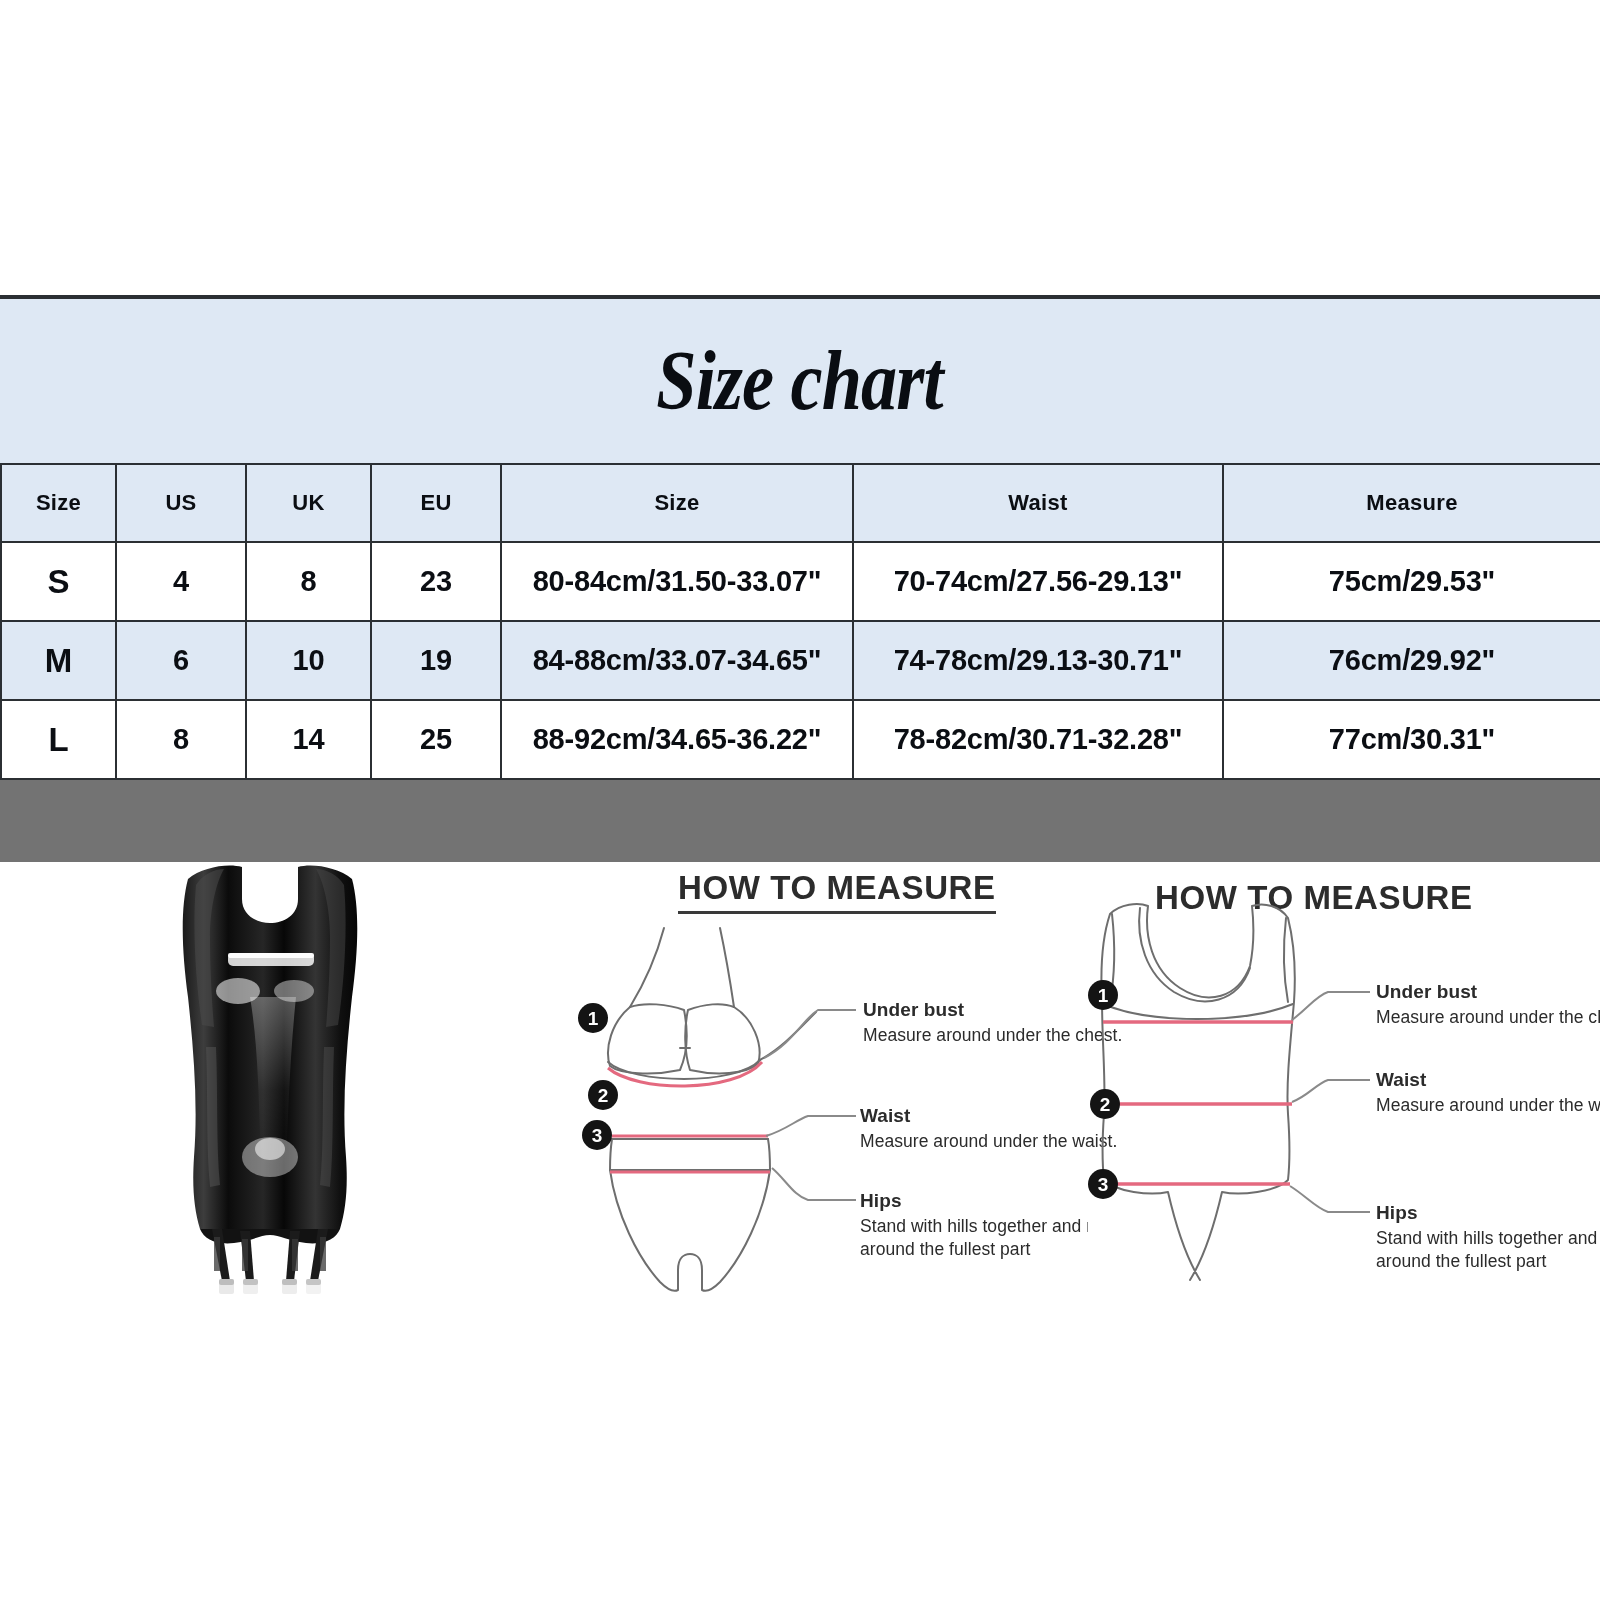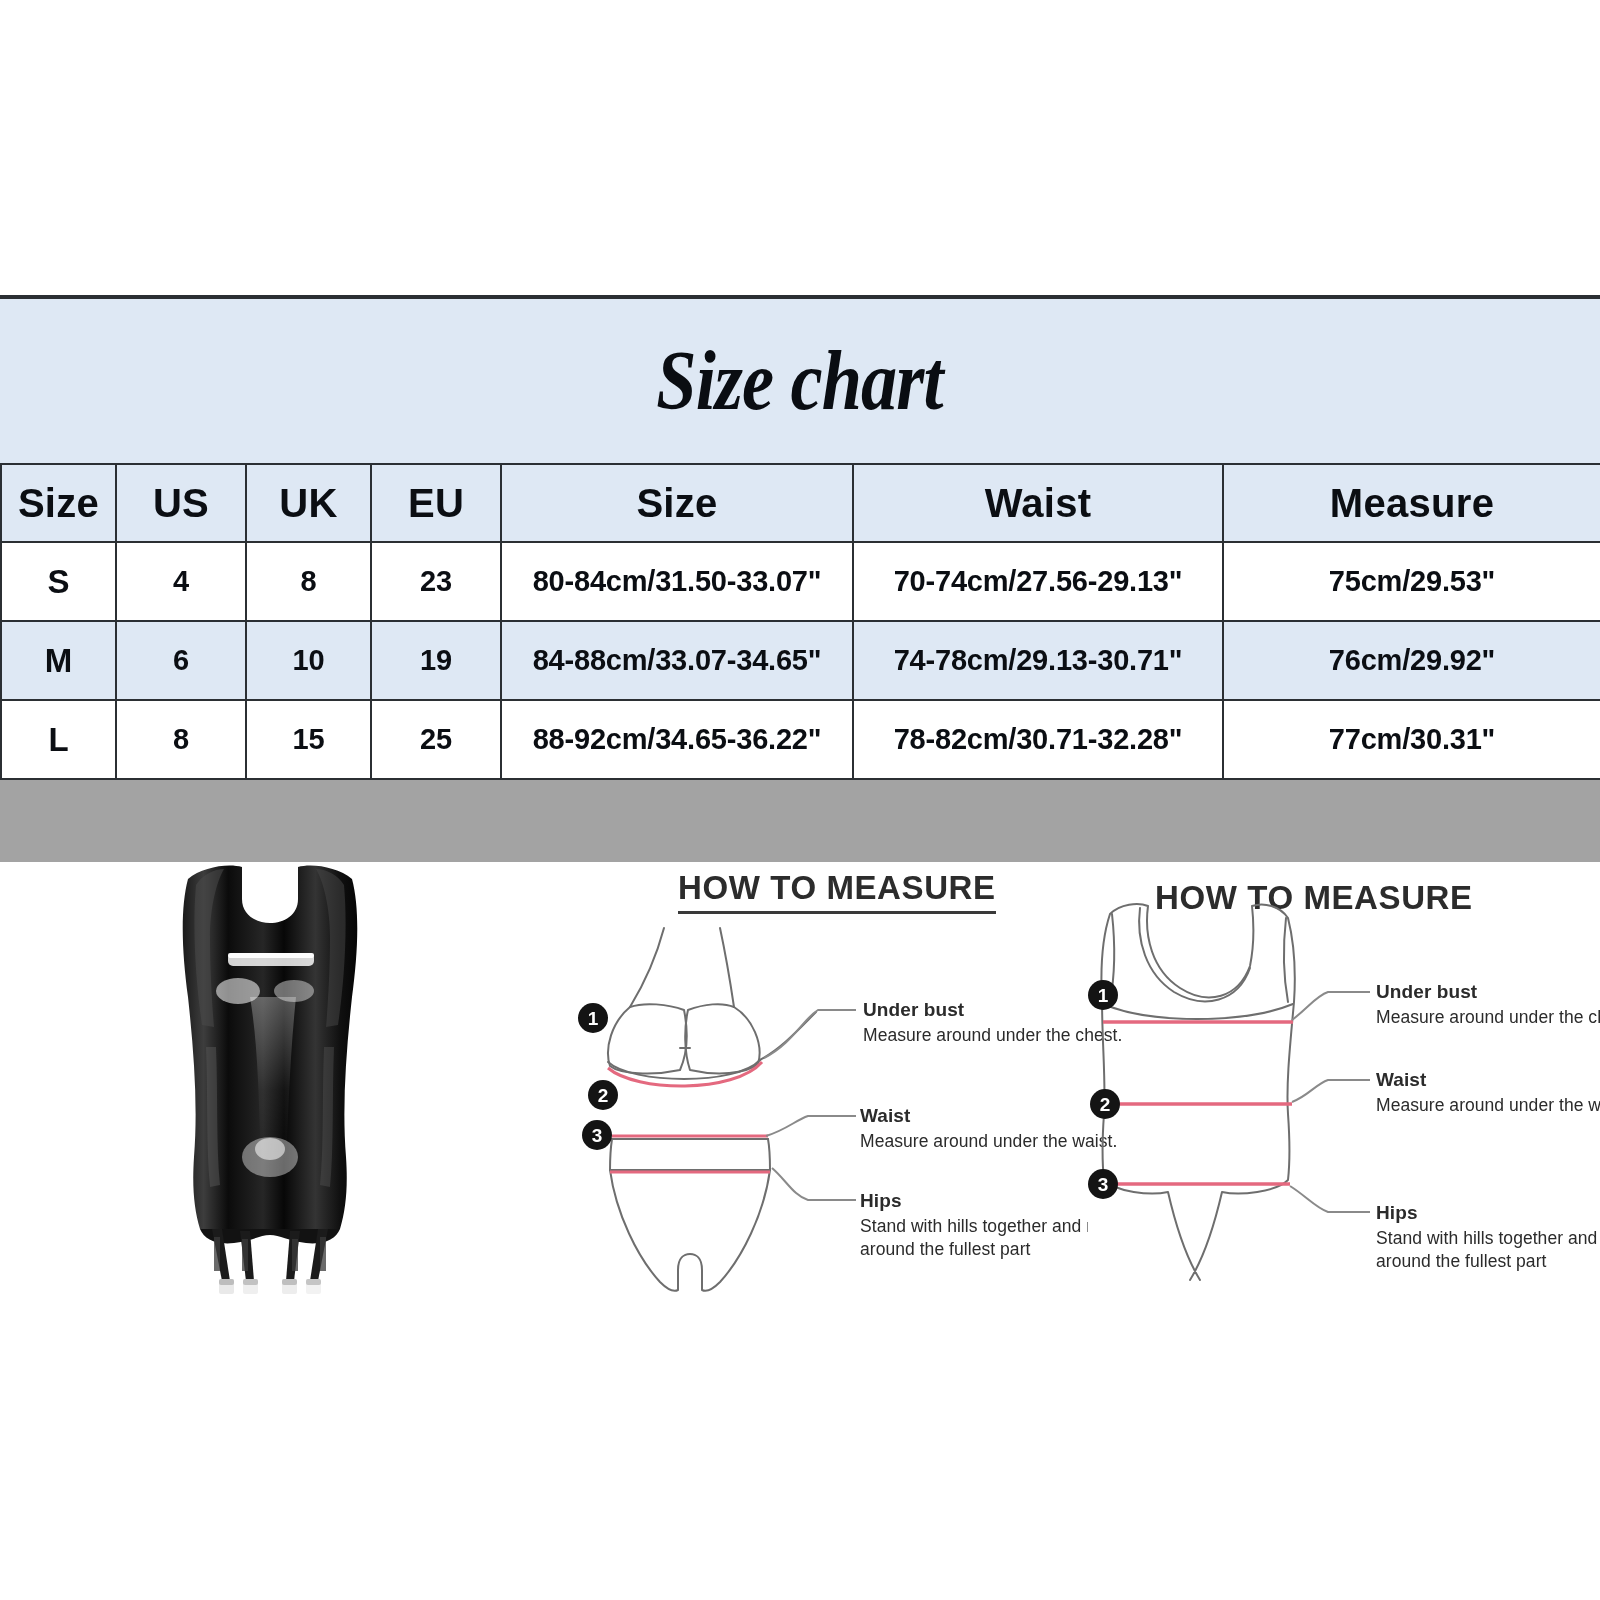--- a/index.html
+++ b/index.html
@@ -10,21 +10,21 @@
     overflow:hidden;
   }
 
   #root { position:relative; width:1600px; height:1600px; background:#fff; }
 
   
   .card {
     position:absolute;
     left:0; top:295px;
     width:1600px; height:1018px;
-    background:#a3a3a3;
+    background:#737373;
     border-top:4px solid #2b2f33;
     border-bottom:4px solid #2b2f33;
   }
 
   
   .title-band {
     position:absolute; left:0; top:0;
     width:1600px; height:164px;
     background:#dee8f4;
     display:flex; align-items:center; justify-content:center;
@@ -59,21 +59,21 @@
     border:2px solid #2b2f33;
     text-align:center;
     vertical-align:middle;
     color:#0b0e13;
     font-weight:700;
     white-space:nowrap;
   }
   .tbl th {
     height:78px;
     background:#dee8f4;
-    font-size:40px;
+    font-size:22px;
     letter-spacing:0.3px;
   }
   .tbl td {
     height:79px;
     font-size:29px;
     letter-spacing:-0.2px;
   }
   .tbl td.sz { font-size:33px; }
   .tbl tr.rowA td { background:#ffffff; }
   .tbl tr.rowB td { background:#dee8f4; }
@@ -186,21 +186,21 @@
           <td>6</td>
           <td>10</td>
           <td>19</td>
           <td>84-88cm/33.07-34.65"</td>
           <td>74-78cm/29.13-30.71"</td>
           <td>76cm/29.92"</td>
         </tr>
         <tr class="rowA">
           <td class="sz">L</td>
           <td>8</td>
-          <td>15</td>
+          <td>14</td>
           <td>25</td>
           <td>88-92cm/34.65-36.22"</td>
           <td>78-82cm/30.71-32.28"</td>
           <td>77cm/30.31"</td>
         </tr>
       </tbody>
     </table>
 
     <div class="lower">
 

